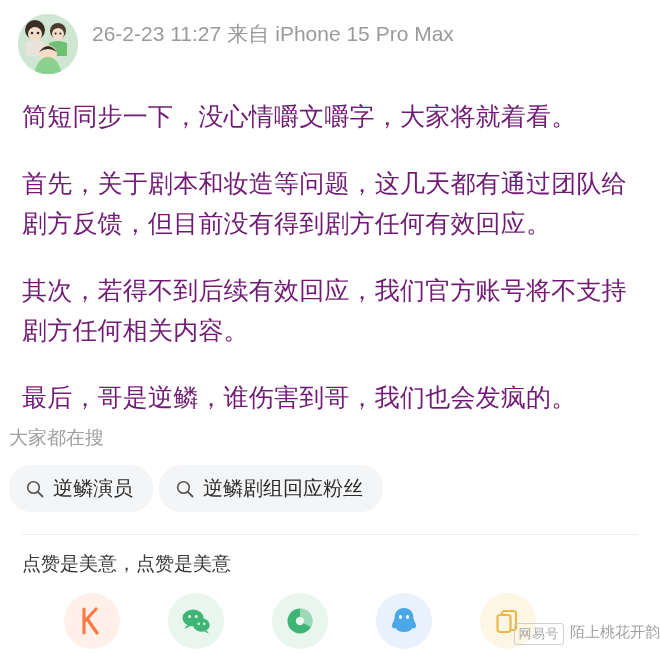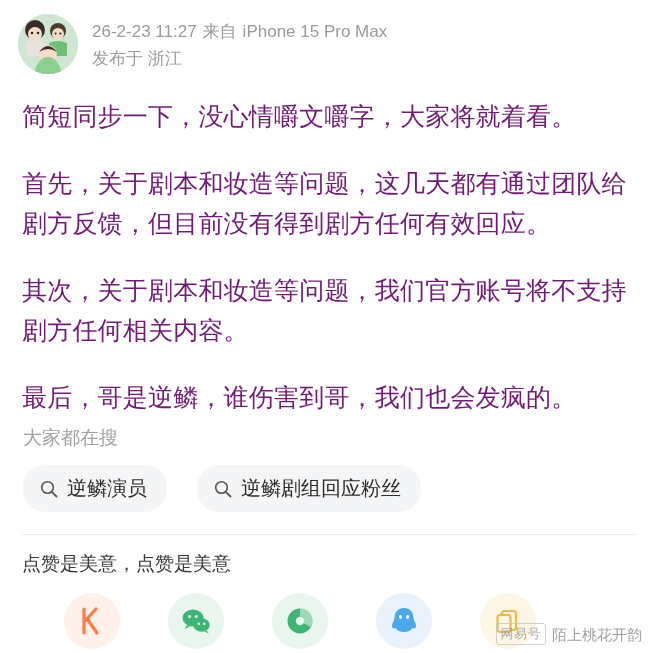--- a/index.html
+++ b/index.html
@@ -51,21 +51,21 @@
     color: #3b5a8f;
     font-weight: 400;
     letter-spacing: .3px;
   }
   .nickname-badge {
     font-size: 18px;
     line-height: 1;
   }
   .meta-line {
     margin-top: 9px;
-    font-size: 17px;
+    font-size: 21px;
     color: #9a9a9a;
     line-height: 1.25;
     white-space: nowrap;
   }
   .meta-line .sep { display: inline-block; width: 6px; }
   .meta-line2 {
     margin-top: 6px;
     font-size: 17px;
     color: #9a9a9a;
     line-height: 1.25;
@@ -96,31 +96,31 @@
     font-size: 25px;
     line-height: 1.62;
     color: #701a75;
     margin: 0 0 26px 0;
     letter-spacing: .2px;
   }
   .para:last-child { margin-bottom: 0; }
 
   
   .suggest {
-    padding: 0 23px;
+    padding: 0 9px;
     margin-top: 8px;
   }
   .suggest-title {
     font-size: 19px;
     color: #a0a0a0;
     margin-bottom: 14px;
   }
   .chips {
     display: flex;
-    gap: 30px;
+    gap: 6px;
   }
   .chip {
     display: inline-flex;
     align-items: center;
     gap: 8px;
     background: #f4f5f7;
     border-radius: 22px;
     padding: 10px 20px 10px 16px;
     font-size: 20px;
     color: #2b2b2b;
@@ -163,24 +163,24 @@
   }
   .si-kuaishou { background: #fff1ea; }
   .si-wechat   { background: #e9f6ee; }
   .si-moments  { background: #e9f6ee; }
   .si-qq       { background: #e9f2fc; }
   .si-copy     { background: #fdf6e4; }
 
   
   .watermark {
     position: absolute;
-    right: 18px;
+    right: 0;
     bottom: 8px;
     display: flex;
-    align-items: flex-end;
+    align-items: flex-start;
     gap: 6px;
     opacity: .85;
   }
   .wm-logo {
     font-size: 13px;
     color: #9b9b9b;
     border: 1px solid #c9c9c9;
     border-radius: 3px;
     padding: 1px 4px;
     letter-spacing: .5px;
@@ -215,29 +215,28 @@
       <circle cx="30" cy="40" r="9" fill="#f6ddc8"></circle>
       <path d="M21 38 q9 -12 18 0 q-9 -6 -18 0z" fill="#3b2d26"></path>
       <path d="M16 60 q4 -17 14 -17 q10 0 14 17 z" fill="#8bd08e"></path>
     </svg>
   </div>
 
   <div class="header-text">
     <div class="meta-line">
       <span>26-2-23 11:27</span><span class="sep"></span><span>来自</span><span class="sep"></span><span>iPhone 15 Pro Max</span>
     </div>
-    <div class="meta-line2">发布于 浙江</div>
   </div>
 
 </div>
 
 <div class="post-body">
   <p class="para">简短同步一下，没心情嚼文嚼字，大家将就着看。</p>
   <p class="para">首先，关于剧本和妆造等问题，这几天都有通过团队给剧方反馈，但目前没有得到剧方任何有效回应。</p>
-  <p class="para">其次，关于剧本和妆造等问题，我们官方账号将不支持剧方任何相关内容。</p>
+  <p class="para">其次，若得不到后续有效回应，我们官方账号将不支持剧方任何相关内容。</p>
   <p class="para">最后，哥是逆鳞，谁伤害到哥，我们也会发疯的。</p>
 </div>
 
 <div class="suggest">
   <div class="suggest-title">大家都在搜</div>
   <div class="chips">
 
     <div class="chip">
       <svg class="mag" width="20" height="20" viewBox="0 0 20 20">
         <circle cx="8.5" cy="8.5" r="5.8" fill="none" stroke="#555" stroke-width="1.6"></circle>

